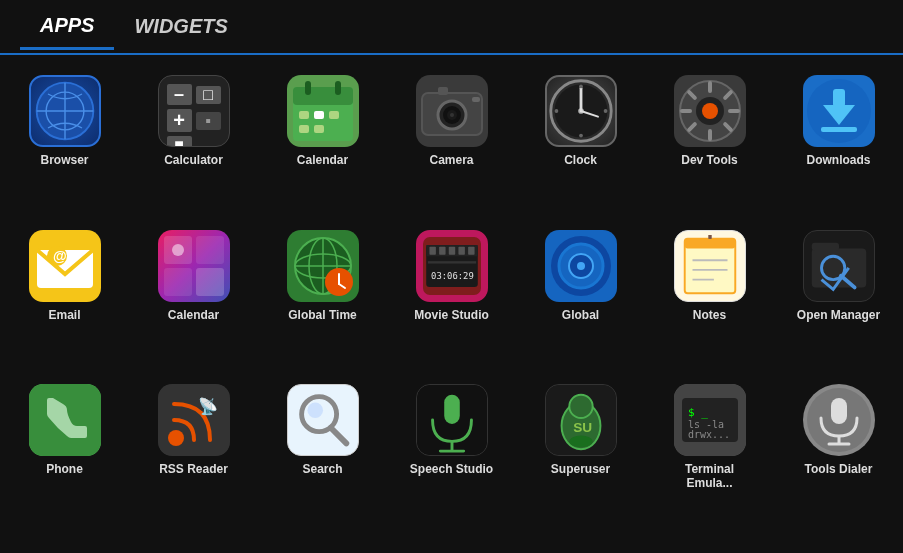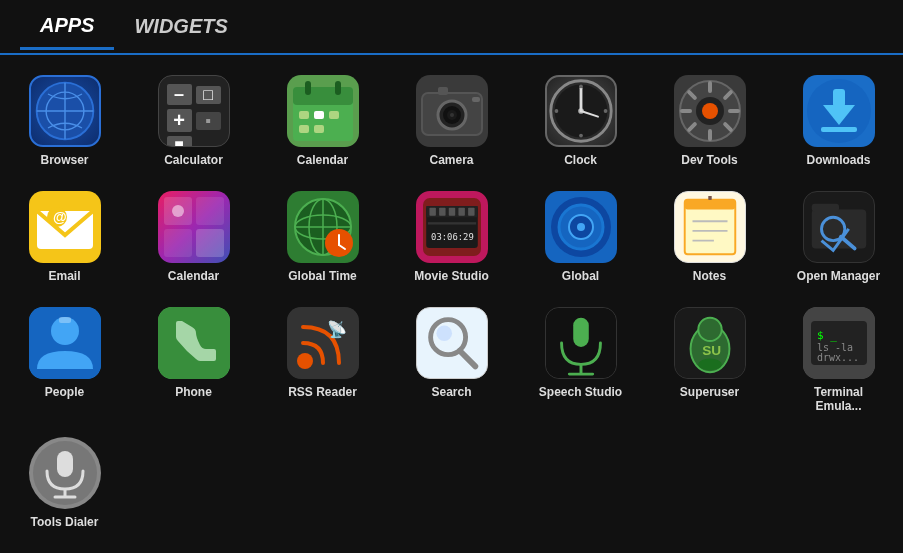--- a/index.html
+++ b/index.html
@@ -292,31 +292,20 @@
         <rect x="8" y="18" width="56" height="40" rx="4" fill="#2a2a2a"></rect>
         <rect x="8" y="12" width="28" height="8" rx="3" fill="#2a2a2a"></rect>
         <circle cx="30" cy="38" r="12" fill="none" stroke="#4a90d9" stroke-width="3"></circle>
         <line x1="38" y1="46" x2="52" y2="58" stroke="#4a90d9" stroke-width="4" stroke-linecap="round"></line>
         <path d="M18 50 L30 60 L46 38" fill="none" stroke="#4a90d9" stroke-width="3"></path>
       </svg>
     </div>
     <span class="app-label">Open Manager</span>
   </div>
 
-  <div class="app-item">
-    <div class="app-icon" style="background:#1976d2;border-radius:14px;">
-      <svg viewBox="0 0 72 72" class="svg-icon">
-        <rect width="72" height="72" rx="14" fill="#1565c0"></rect>
-        <circle cx="36" cy="24" r="14" fill="#42a5f5"></circle>
-        <path d="M8 62 Q8 44 36 44 Q64 44 64 62" fill="#42a5f5"></path>
-        <rect x="30" y="10" width="12" height="6" rx="2" fill="#fff" opacity="0.3"></rect>
-      </svg>
-    </div>
-    <span class="app-label">People</span>
-  </div>
 
   <div class="app-item">
     <div class="app-icon" style="background:#4caf50;border-radius:14px;">
       <svg viewBox="0 0 72 72" class="svg-icon">
         <rect width="72" height="72" rx="14" fill="#388e3c"></rect>
         <path d="M20 14 Q18 14 18 16 L18 30 Q18 32 20 34 Q28 44 38 52 Q40 54 42 54 L56 54 Q58 54 58 52 L58 44 Q58 42 56 42 L48 42 Q44 42 42 38 Q38 30 38 26 Q38 22 34 20 L24 14 Q22 14 20 14Z" fill="#a5d6a7"></path>
       </svg>
     </div>
     <span class="app-label">Phone</span>
   </div>

